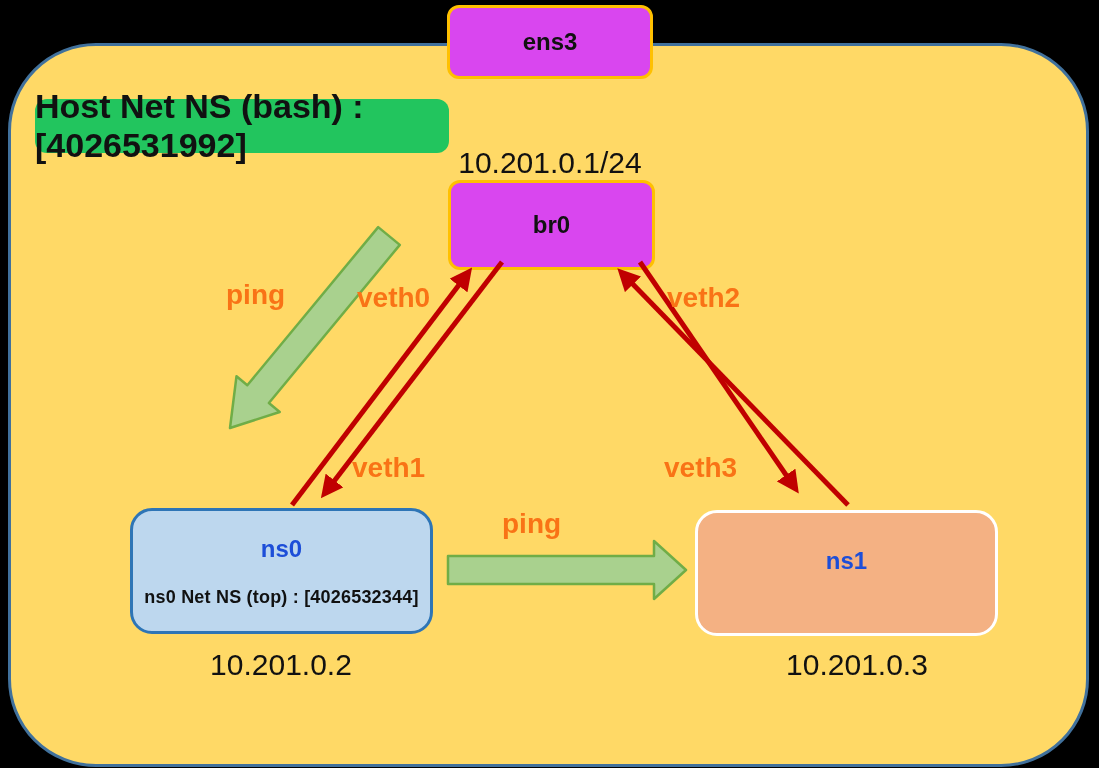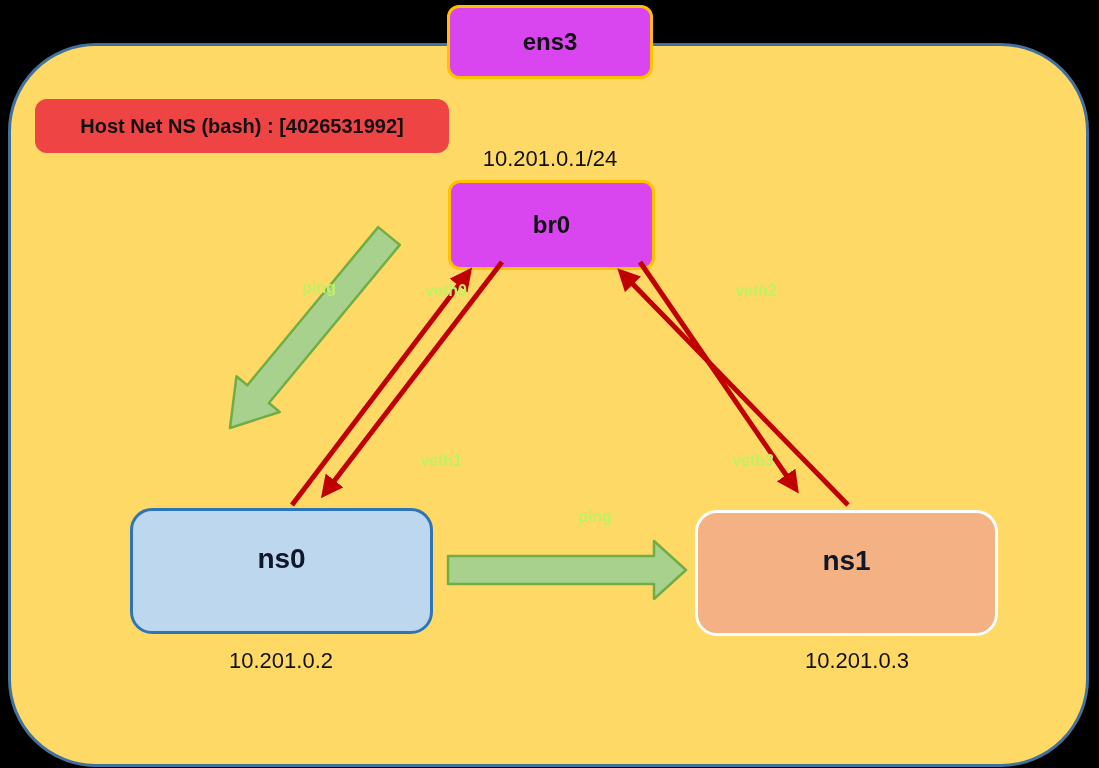--- a/index.html
+++ b/index.html
@@ -17,45 +17,45 @@
     align-items:center;justify-content:center;text-align:center;
   }
   .gold-node{
     background:#d946ef;border:3px solid #FFC000;border-radius:12px;
     font-weight:bold;font-size:24px;color:#111;
   }
   .ens3{left:447px;top:5px;width:206px;height:74px;z-index:5;}
   .br0{left:448px;top:180px;width:207px;height:90px;z-index:2;}
   .host-label{
     position:absolute;left:35px;top:99px;width:414px;height:54px;
-    background:#ef4444;border-radius:12px;display:flex;align-items:center;
-    justify-content:center;font-weight:bold;font-size:20px;color:#111;z-index:2;
+    background:#22c55e;border-radius:12px;display:flex;align-items:center;
+    justify-content:center;font-weight:bold;font-size:34px;color:#111;z-index:2;
   }
   .ns-node{
     border-radius:22px;flex-direction:column;z-index:2;
   }
   .ns0{
     left:130px;top:508px;width:303px;height:126px;
     background:#BDD7EE;border:3px solid #2E75B6;
   }
   .ns1{
     left:695px;top:510px;width:303px;height:126px;
     background:#F4B183;border:3px solid #ffffff;
   }
-  .ns-title{font-weight:bold;font-size:28px;color:#0f172a;margin-bottom:24px;}
+  .ns-title{font-weight:bold;font-size:24px;color:#1d4ed8;margin-bottom:24px;}
   .ns-detail{font-weight:bold;font-size:18px;color:#111;letter-spacing:0.2px;}
   .ip-label{
-    position:absolute;font-size:22px;color:#111;text-align:center;z-index:2;
+    position:absolute;font-size:30px;color:#111;text-align:center;z-index:2;
   }
   .ip-br0{left:447px;top:146px;width:206px;}
   .ip-ns0{left:131px;top:648px;width:300px;}
   .ip-ns1{left:707px;top:648px;width:300px;}
   .edge-label{
-    position:absolute;width:110px;text-align:right;font-size:16px;
-    font-weight:bold;color:#bef264;z-index:4;
+    position:absolute;width:110px;text-align:left;font-size:28px;
+    font-weight:bold;color:#f97316;z-index:4;
   }
   .lbl-veth0{left:357px;top:282px;}
   .lbl-veth1{left:352px;top:452px;}
   .lbl-veth2{left:667px;top:282px;}
   .lbl-veth3{left:664px;top:452px;}
   .lbl-ping-diag{left:226px;top:279px;}
   .lbl-ping-horiz{left:502px;top:508px;}
   .arrow-layer{
     position:absolute;left:0;top:0;width:1099px;height:768px;z-index:3;
     pointer-events:none;
@@ -75,20 +75,21 @@
 </div>
 
 <div class="ip-label ip-br0">10.201.0.1/24</div>
 
 <div class="node gold-node br0">
   <span>br0</span>
 </div>
 
 <div class="node ns-node ns0">
   <div class="ns-title">ns0</div>
+  <div class="ns-detail">ns0 Net NS (top) : [4026532344]</div>
 </div>
 <div class="ip-label ip-ns0">10.201.0.2</div>
 
 <div class="node ns-node ns1">
   <div class="ns-title">ns1</div>
 </div>
 <div class="ip-label ip-ns1">10.201.0.3</div>
 
 <svg class="arrow-layer" viewBox="0 0 1099 768" xmlns="http://www.w3.org/2000/svg">
   <defs>

